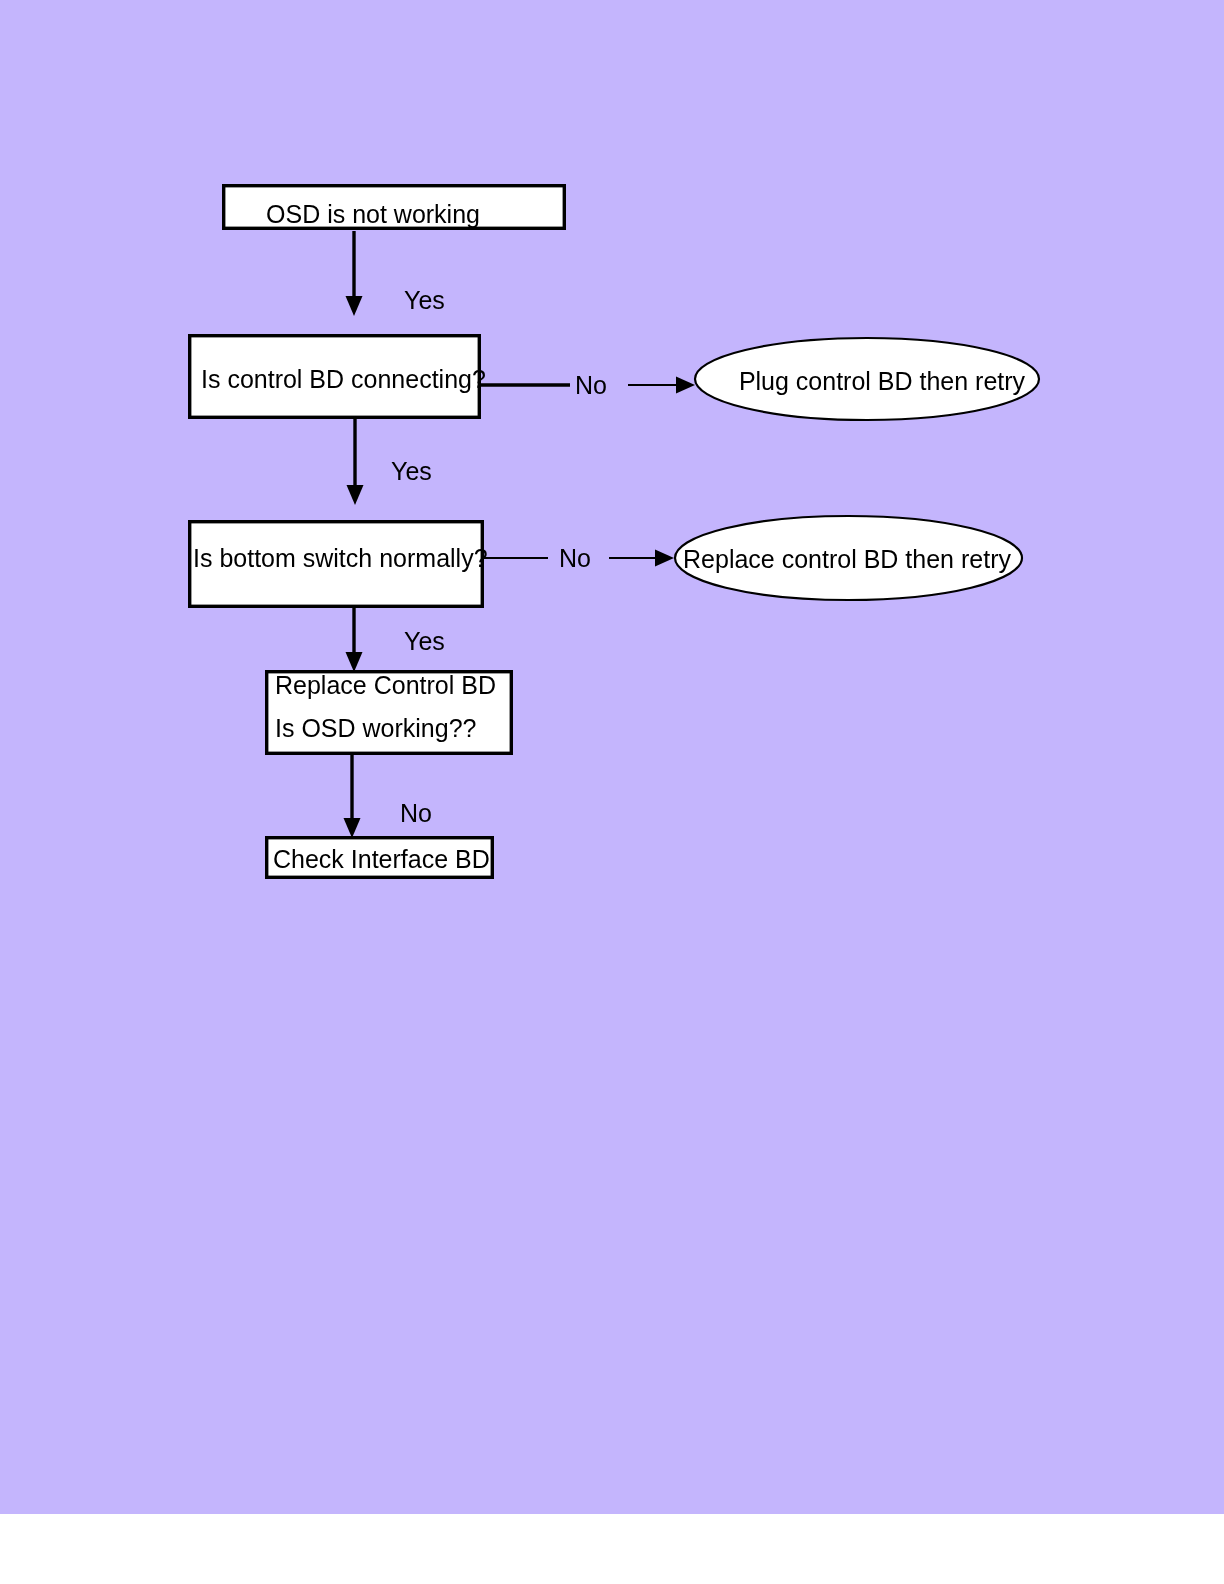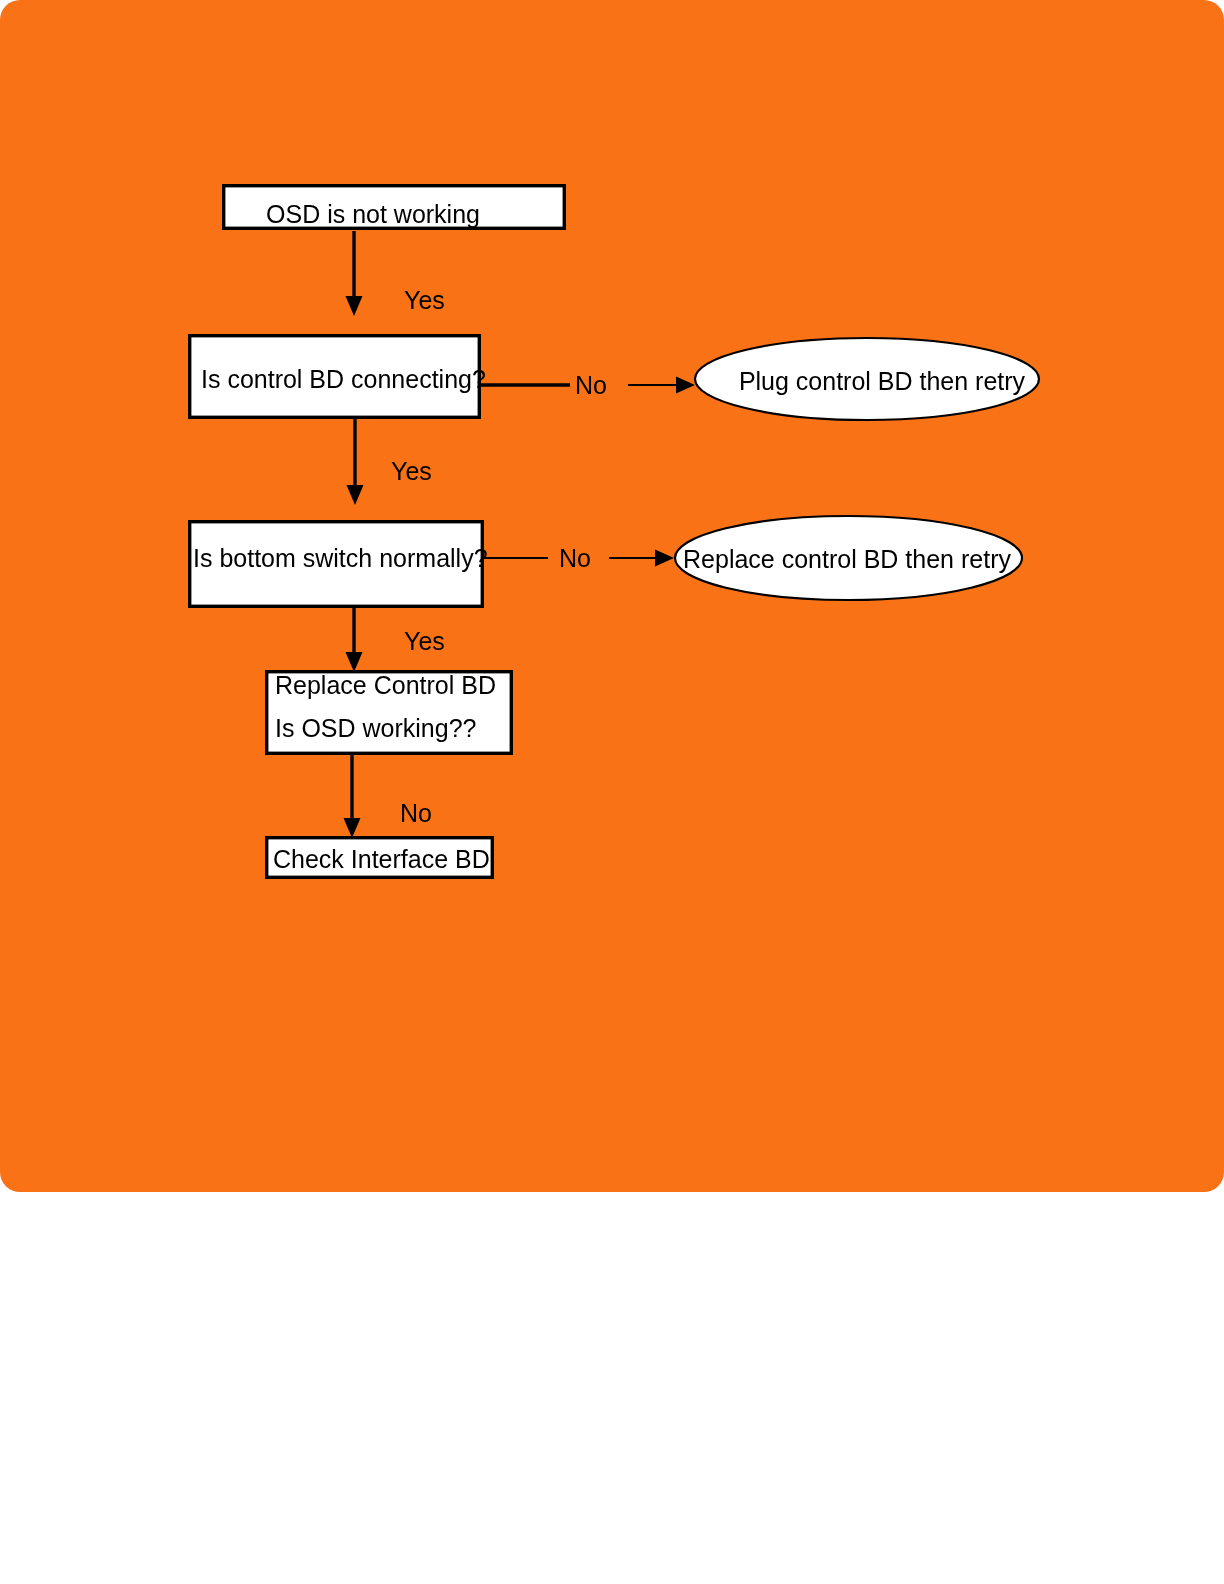--- a/index.html
+++ b/index.html
@@ -10,23 +10,22 @@
   body {
     width: 1224px;
     height: 1584px;
     font-family: "Liberation Sans", sans-serif;
     color: #000000;
     overflow: hidden;
   }
   #page {
     position: relative;
     width: 1224px;
-    height: 1192px;
-    background: #f97316;
-    border-radius: 20px;
+    height: 1514px;
+    background: #c4b5fd;
   }
   #flow-svg {
     position: absolute;
     left: 0;
     top: 0;
     width: 1224px;
     height: 1584px;
     display: block;
   }
   .node-box {

